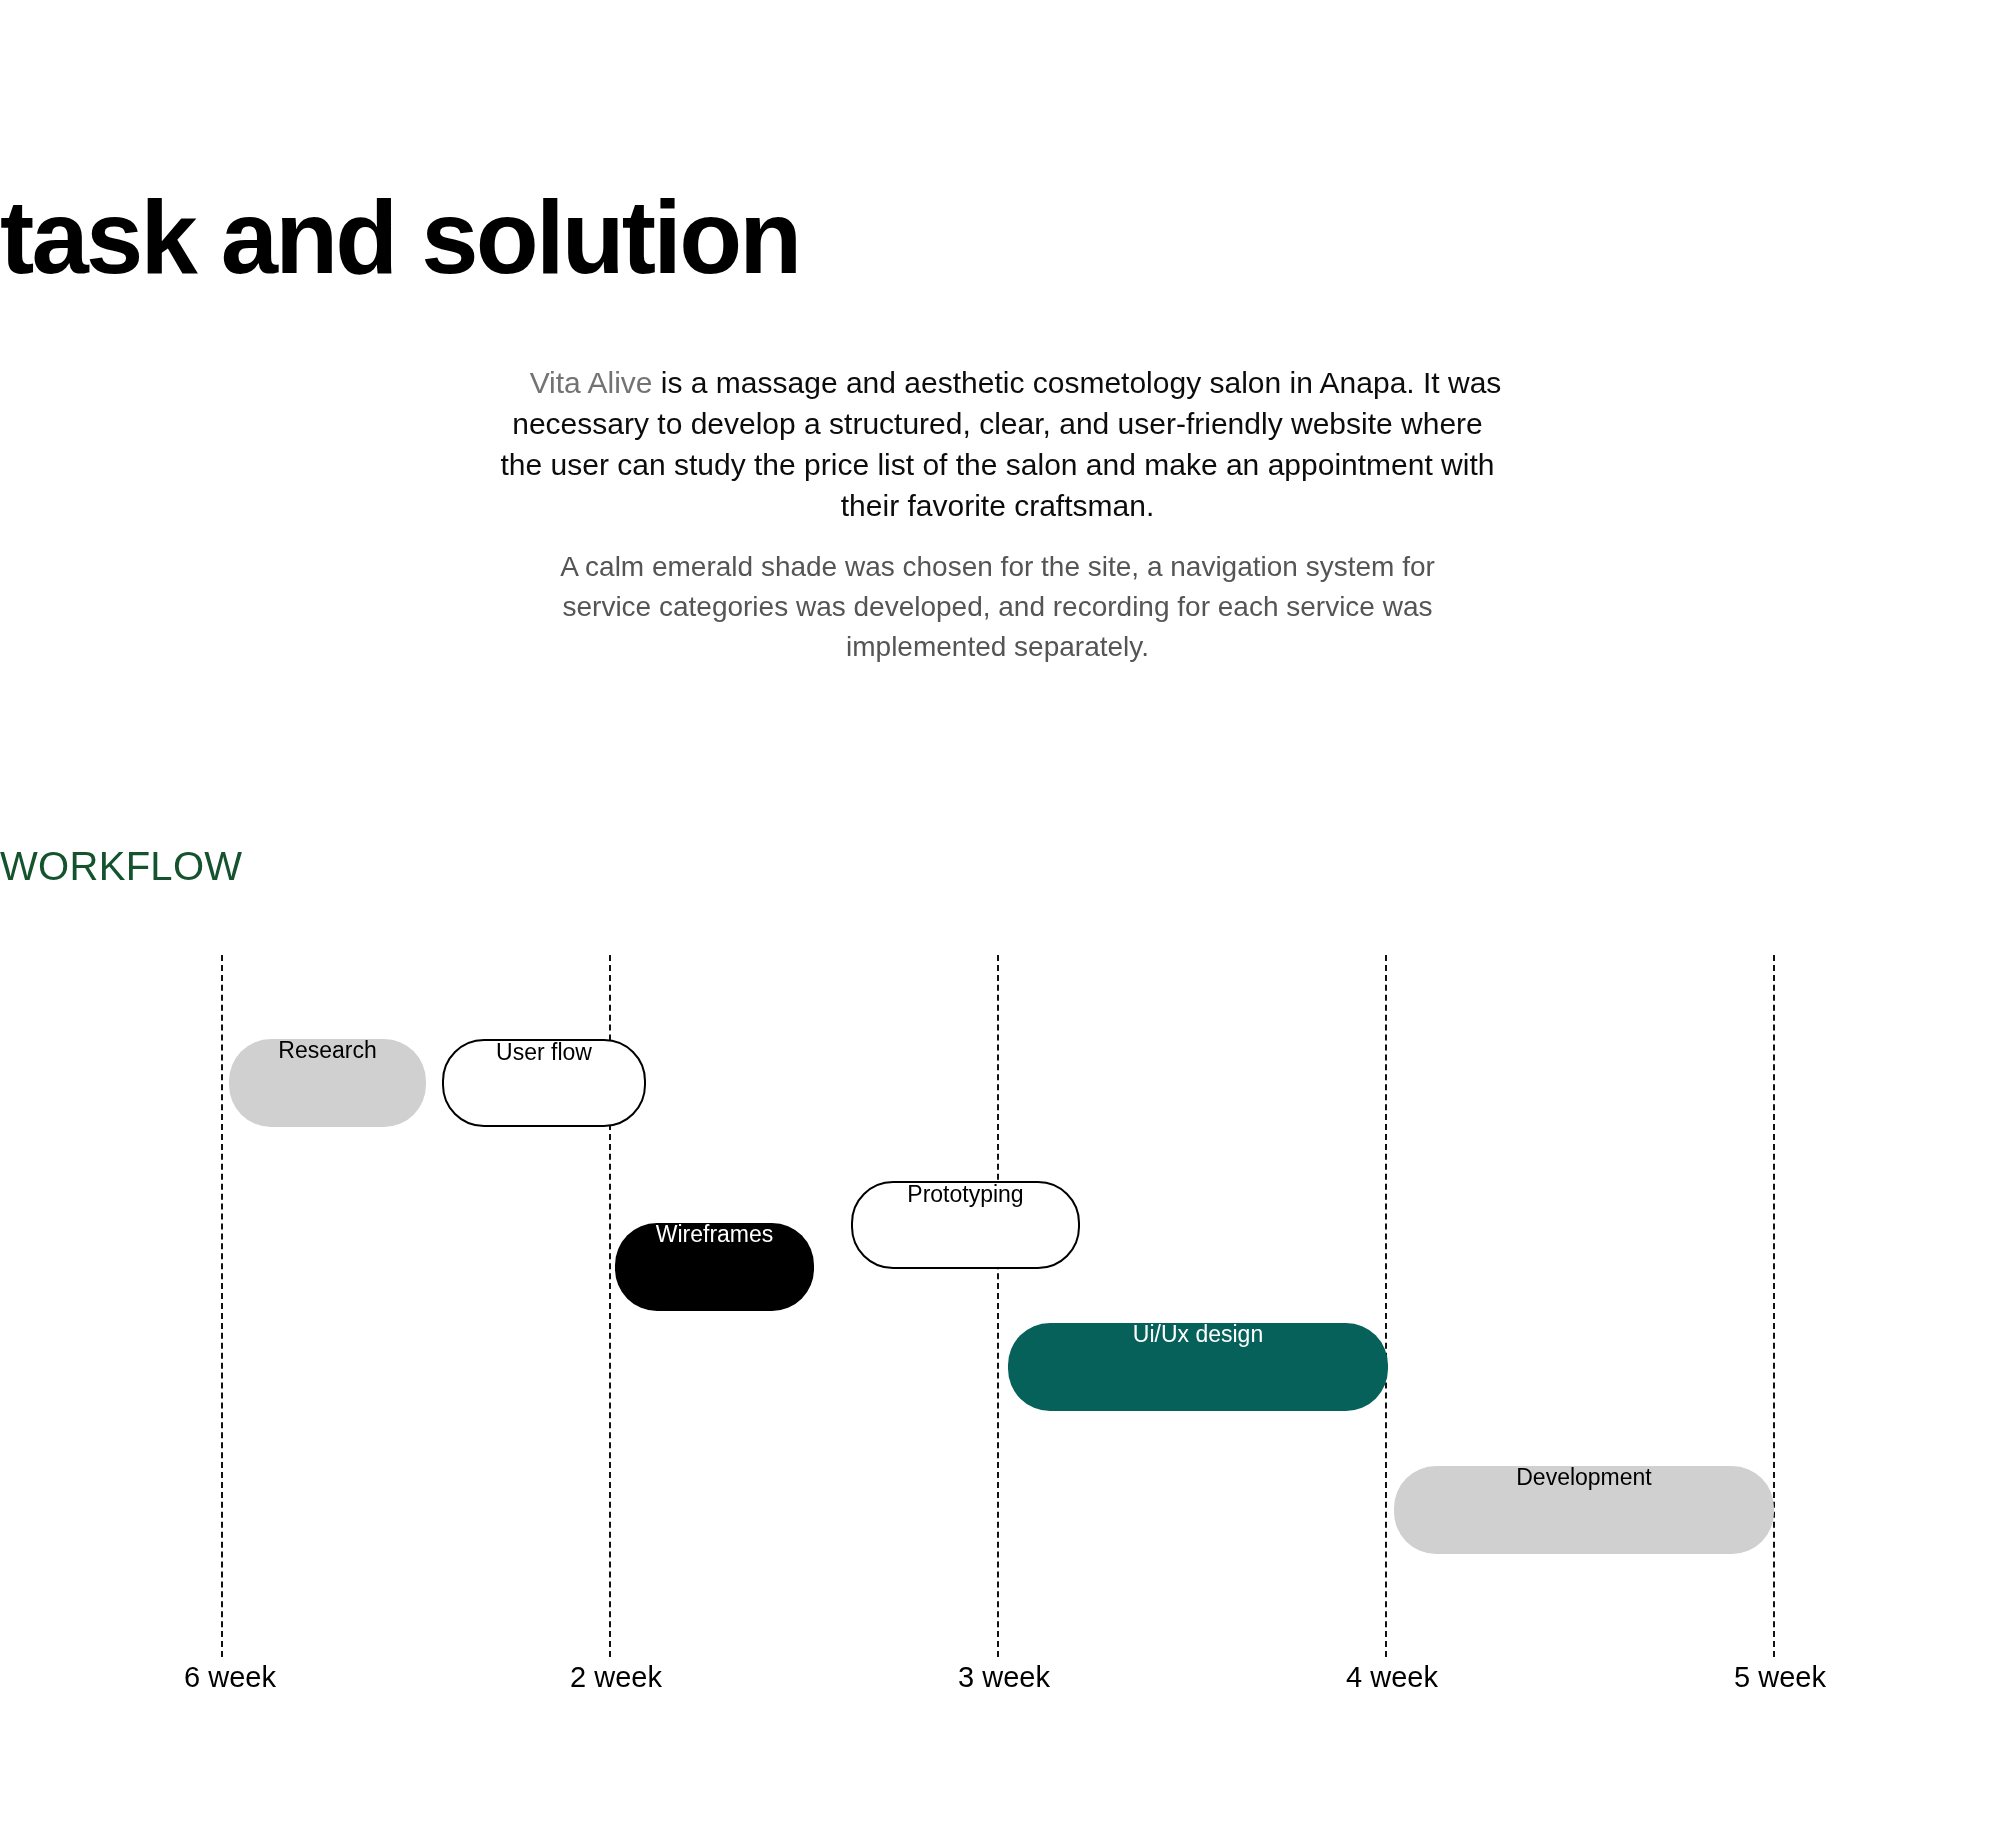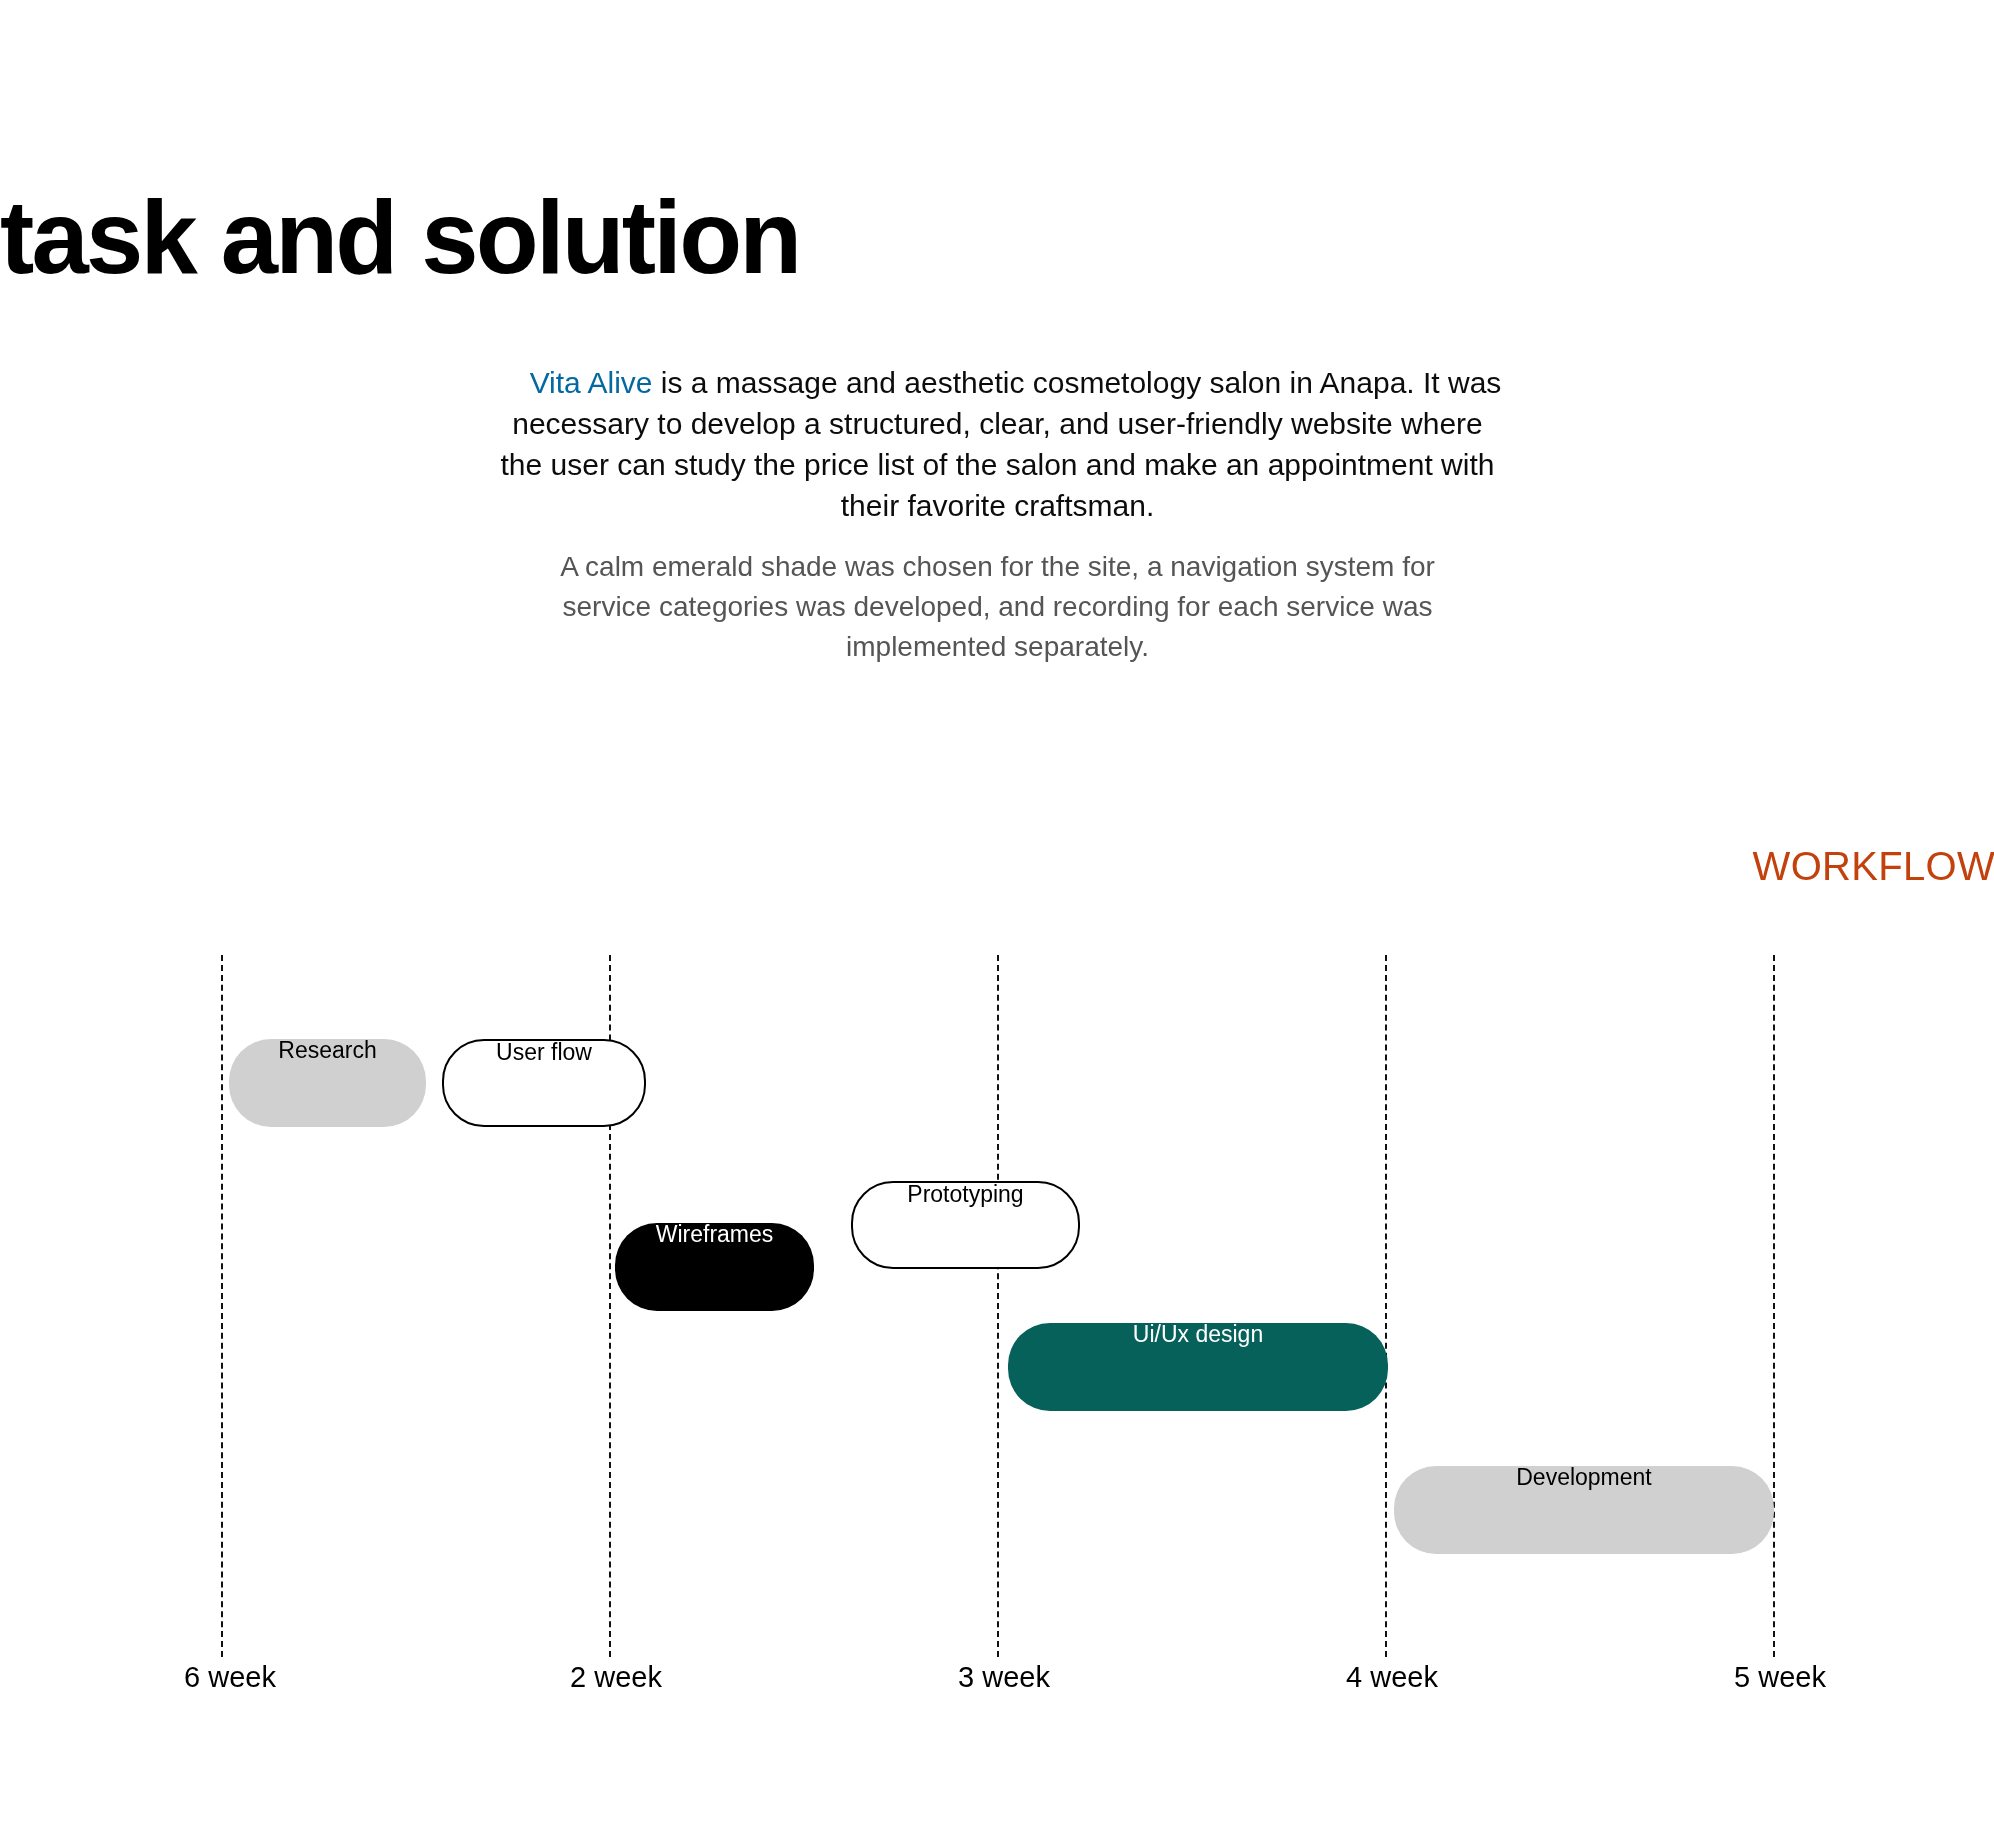--- a/index.html
+++ b/index.html
@@ -41,21 +41,21 @@
     top: 362px;
     width: 1011px;
     text-align: center;
     font-size: 30px;
     line-height: 1.37;
     font-weight: 500;
     color: #0c0c0c;
   }
 
   .brand {
-    color: #0369a1;
+    color: #737373;
     font-weight: 500;
     margin-left: 36px;
   }
 
   .subtext {
     position: absolute;
     left: 50%;
     transform: translateX(-50%);
     top: 547px;
     width: 970px;
@@ -65,26 +65,26 @@
     font-weight: 400;
     color: #555555;
   }
 
   
   .workflow-title {
     position: absolute;
     left: 0;
     top: 844px;
     width: 1995px;
-    text-align: right;
+    text-align: left;
     font-size: 40px;
     line-height: 1.1;
     font-weight: 400;
     letter-spacing: 0.3px;
-    color: #c2410c;
+    color: #14532d;
   }
 
   .gantt {
     position: absolute;
     left: 0;
     top: 0;
     width: 1995px;
     height: 1843px;
   }
 

